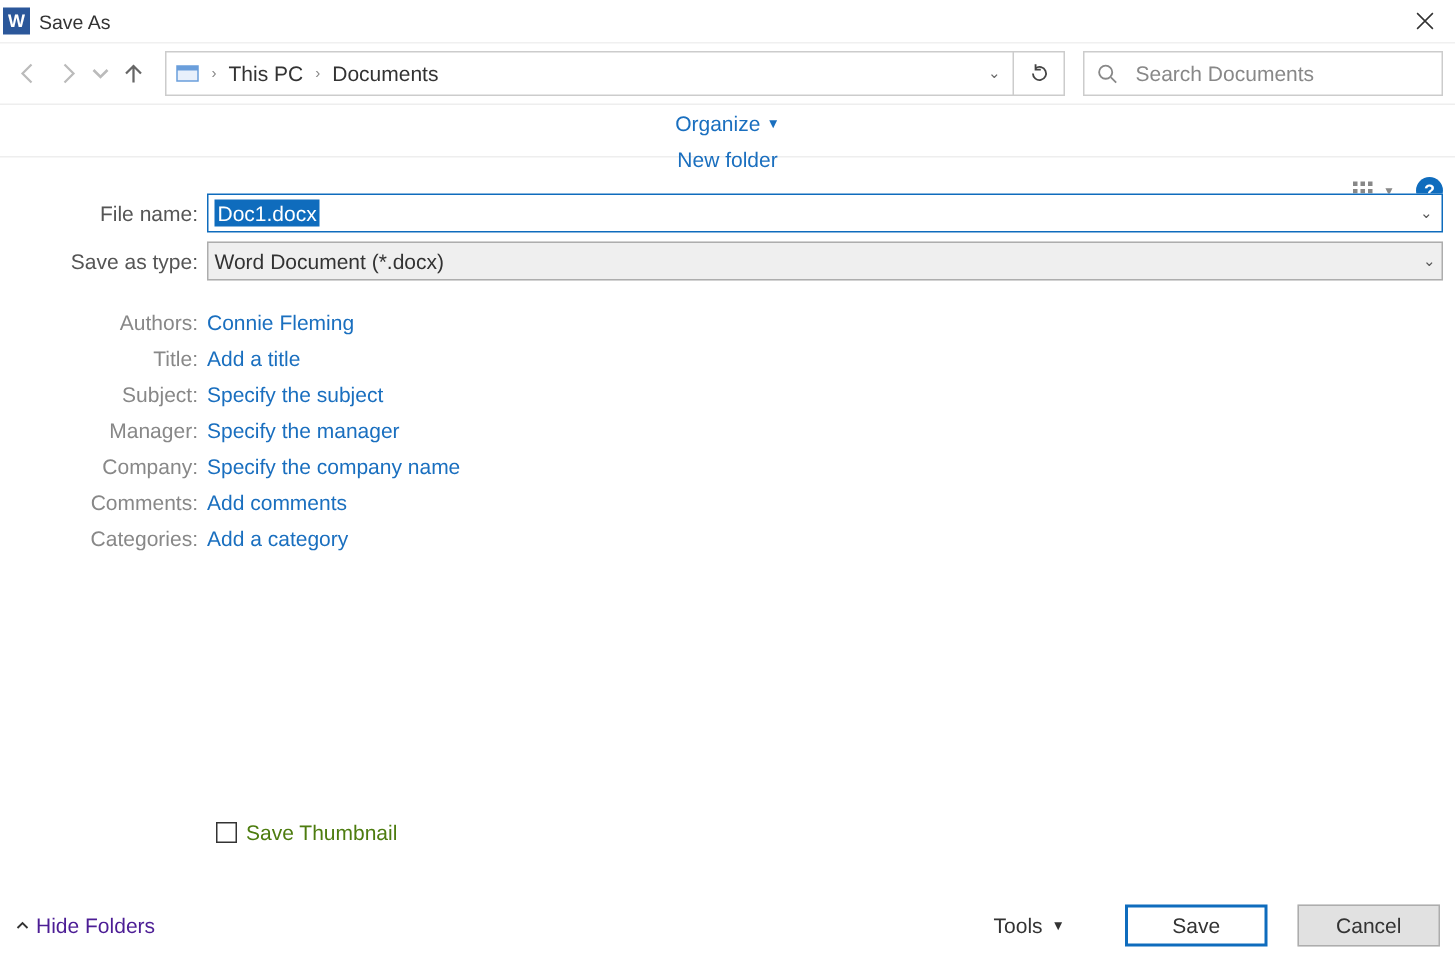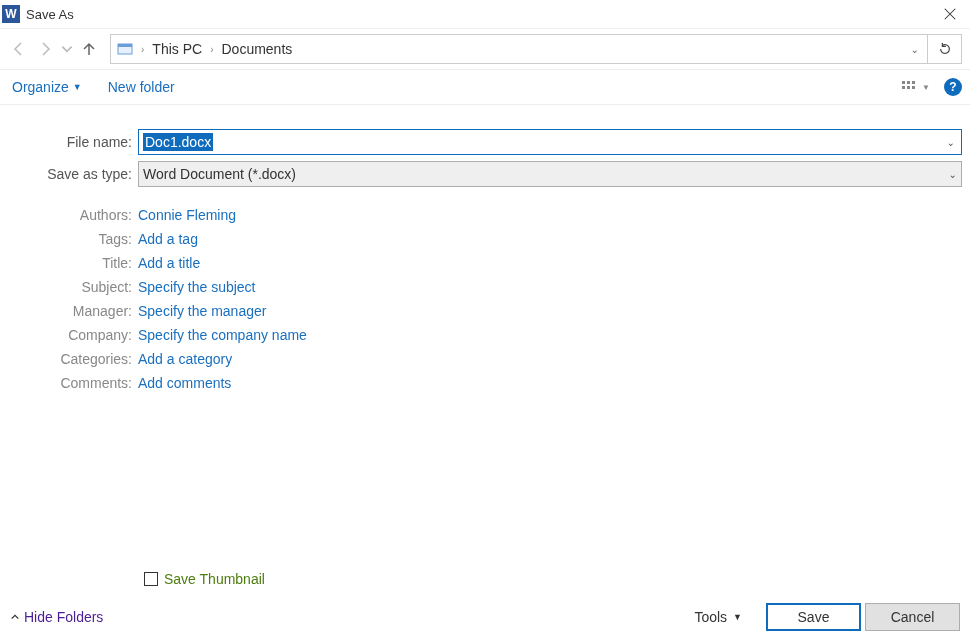--- a/index.html
+++ b/index.html
@@ -15,21 +15,21 @@
   .addr-wrap { flex:1; display:flex; margin-left:6px; }
   .addr-bar { flex:1; height:30px; border:1px solid #ccc; display:flex; align-items:center; padding-left:4px; gap:2px; background:#fff; font-size:14px; color:#333; }
   .addr-icon { width:20px; height:20px; display:flex; align-items:center; justify-content:center; }
   .crumb-sep { color:#888; font-size:10px; padding:0 4px; }
   .crumb { padding:2px 2px; }
   .addr-spacer { flex:1; }
   .addr-chev { color:#666; padding:0 8px; font-size:10px; }
   .refresh-btn { width:34px; height:30px; border:1px solid #ccc; border-left:none; display:flex; align-items:center; justify-content:center; color:#444; }
   .search-box { width:240px; height:30px; border:1px solid #ccc; margin-left:8px; display:flex; align-items:center; padding:0 8px; color:#888; font-size:14px; }
   .search-box svg { width:14px; height:14px; margin-right:12px; stroke:#888; }
-  .toolbar { height:36px; display:flex; align-items:center; padding:0 8px; border-top:1px solid #eee; border-bottom:1px solid #eee; }
+  .toolbar { height:36px; display:flex; align-items:center; padding:0 8px; border-top:1px solid #eee; border-bottom:1px solid #eee;flex-direction:column; }
   .tool-btn { display:flex; align-items:center; gap:4px; padding:4px 4px; color:#1a6fbf; font-size:14px; }
   .tool-sep { width:18px; }
   .tool-right { margin-left:auto; display:flex; align-items:center; gap:14px; }
   .view-btn { color:#888; display:flex; align-items:center; gap:4px; }
   .help-btn { width:18px; height:18px; border-radius:50%; background:#0F6CBD; color:#fff; font-size:12px; font-weight:bold; display:flex; align-items:center; justify-content:center; }
   .body-area { padding:24px 8px 0 8px; }
   .field-row { display:flex; align-items:center; margin-bottom:6px; }
   .field-label { width:130px; text-align:right; padding-right:6px; color:#555; font-size:14px; }
   .prop .field-label { color:#888; }
   .filename-input-wrap { flex:1; display:flex; align-items:center; border:1px solid #0F6CBD; height:26px; background:#fff; position:relative; }
@@ -37,21 +37,21 @@
   .type-select { flex:1; height:26px; border:1px solid #adadad; background:#efefef; display:flex; align-items:center; padding:0 4px; font-size:14px; position:relative; }
   .select-chev { margin-left:auto; color:#555; font-size:10px; }
   .prop-link { color:#1a6fbf; font-size:14px; }
   .thumb-row { display:flex; align-items:center; margin-top:180px; margin-left:136px; gap:6px; }
   .checkbox { width:14px; height:14px; border:1px solid #333; }
   .thumb-label { color:#4d7c0f; font-size:14px;text-align:center; }
   .footer { position:absolute; bottom:0; left:0; right:0; height:42px; display:flex; align-items:center; padding:0 10px; }
   .hide-folders { display:flex; align-items:center; gap:4px; font-size:14px; color:#4c1d95; }
   .footer-spacer { flex:1; }
   .tools-menu { display:flex; align-items:center; gap:6px; font-size:14px; margin-right:20px;margin-left:30px; }
-  .btn { width:95px; height:28px; border:1px solid #adadad; background:#e1e1e1; display:flex; align-items:center; justify-content:center; font-size:14px; margin-left:4px; }
+  .btn { width:95px; height:28px; border:1px solid #adadad; background:#e1e1e1; display:flex; align-items:center; justify-content:center; font-size:14px; margin-left:20px; }
   .btn.primary { border:2px solid #0F6CBD; background:#fff; }
   .prop { margin-top:0; margin-bottom:2px; height:22px;align-items:flex-end; }
 </style>
 </head>
 <body>
 
 <div class="titlebar">
   <div class="word-icon">W</div>
   <div class="title-text">Save As</div>
   <div class="close-x">
@@ -97,20 +97,27 @@
       <div class="addr-spacer"></div>
       <span class="addr-chev">⌄</span>
     </div>
     <div class="refresh-btn">
       <svg viewBox="0 0 16 16" width="14" height="14">
           <path d="M3 8a5 5 0 1 0 2-4" stroke="#444" stroke-width="1.4" fill="none"></path>
           <path d="M5 1 L5 5 L9 5" stroke="#444" stroke-width="1.4" fill="none"></path>
         </svg>
     </div>
   </div>
+  <div class="search-box">
+    <svg viewBox="0 0 16 16">
+        <circle cx="7" cy="7" r="5" stroke="currentColor" stroke-width="1.4" fill="none"></circle>
+        <path d="M11 11 L15 15" stroke="currentColor" stroke-width="1.4"></path>
+      </svg>
+    <span>Search Documents</span>
+  </div>
 </div>
 
 <div class="toolbar">
   <div class="tool-btn">
     <span>Organize</span>
     <span style="font-size:9px;">▼</span>
   </div>
   <div class="tool-sep"></div>
   <div class="tool-btn">
     <span>New folder</span>
@@ -149,46 +156,42 @@
     </div>
   </div>
 
   <div style="height:8px;"></div>
 
   <div class="field-row prop">
       <div class="field-label">Authors:</div>
       <div class="prop-link">Connie Fleming</div>
     </div>
   <div class="field-row prop">
-      <div class="field-label">Tags:</div>
-      <div class="prop-link">Add a tag</div>
-    </div>
-  <div class="field-row prop">
       <div class="field-label">Title:</div>
       <div class="prop-link">Add a title</div>
     </div>
   <div class="field-row prop">
       <div class="field-label">Subject:</div>
       <div class="prop-link">Specify the subject</div>
     </div>
   <div class="field-row prop">
       <div class="field-label">Manager:</div>
       <div class="prop-link">Specify the manager</div>
     </div>
   <div class="field-row prop">
       <div class="field-label">Company:</div>
       <div class="prop-link">Specify the company name</div>
     </div>
   <div class="field-row prop">
+      <div class="field-label">Comments:</div>
+      <div class="prop-link">Add comments</div>
+    </div>
+  <div class="field-row prop">
       <div class="field-label">Categories:</div>
       <div class="prop-link">Add a category</div>
-    </div>
-  <div class="field-row prop">
-      <div class="field-label">Comments:</div>
-      <div class="prop-link">Add comments</div>
     </div>
 
   <div class="thumb-row">
     <div class="checkbox"></div>
     <span class="thumb-label">Save Thumbnail</span>
   </div>
 
 </div>
 
 <div class="footer">

